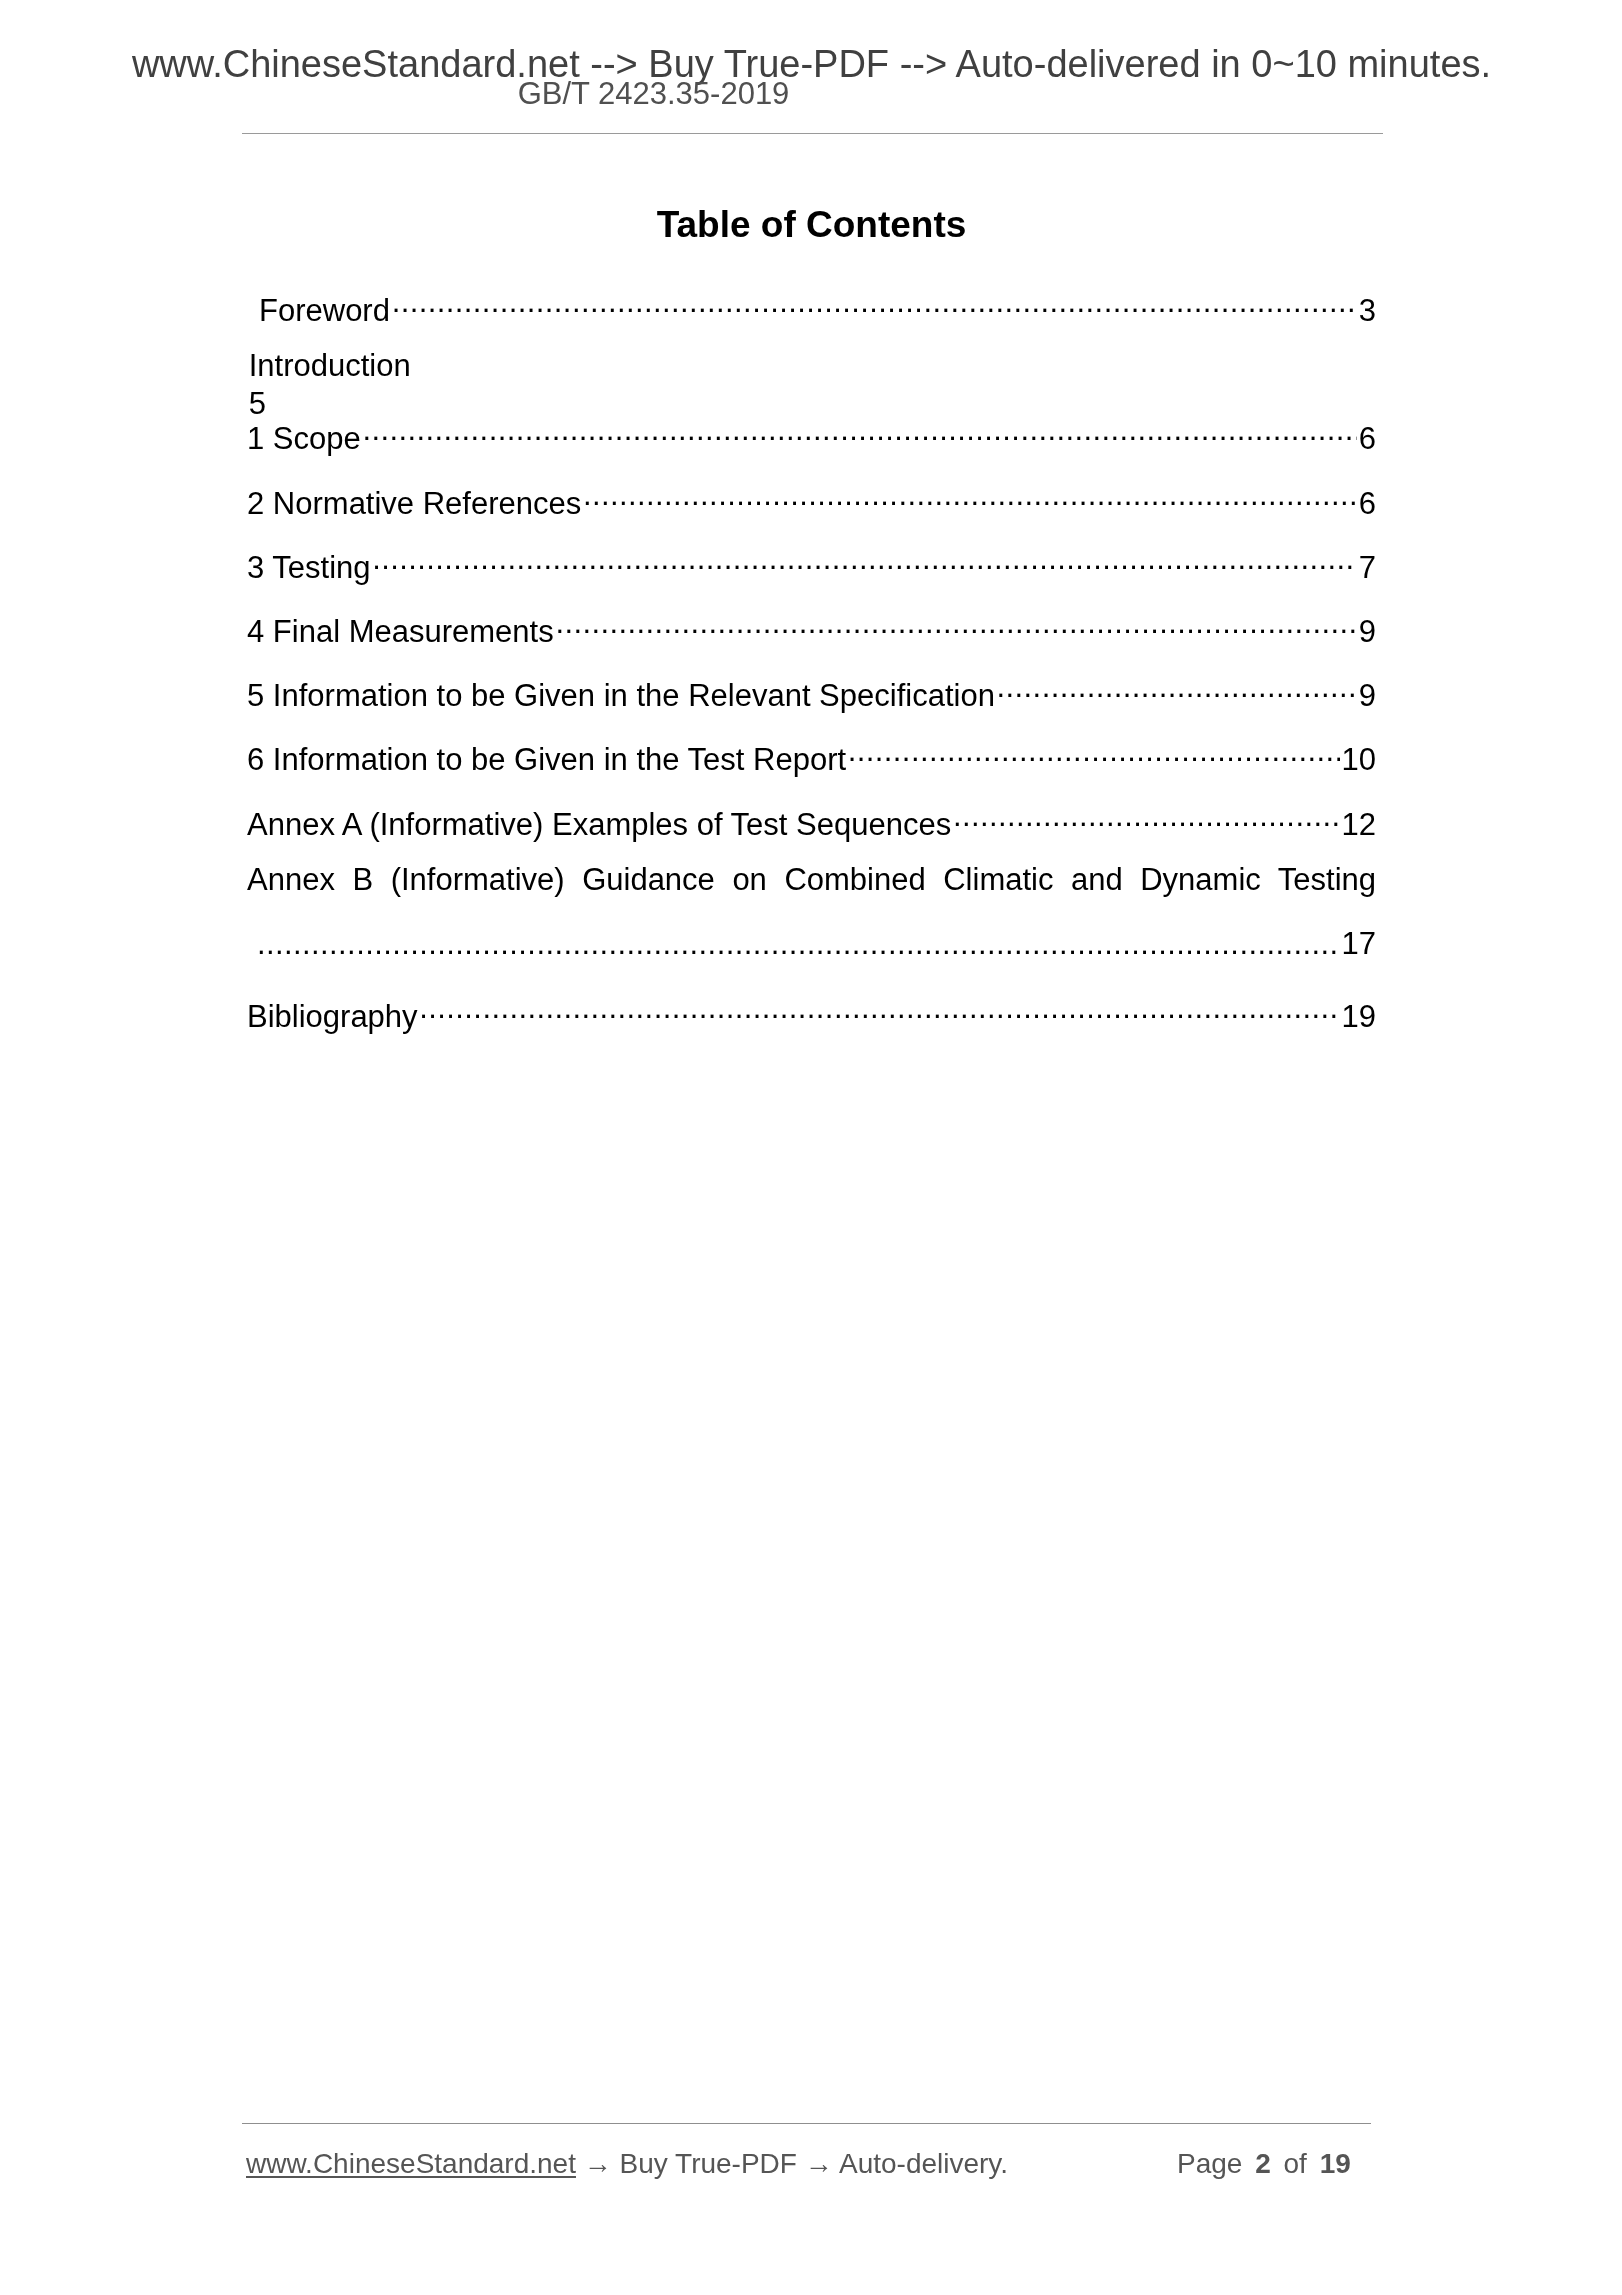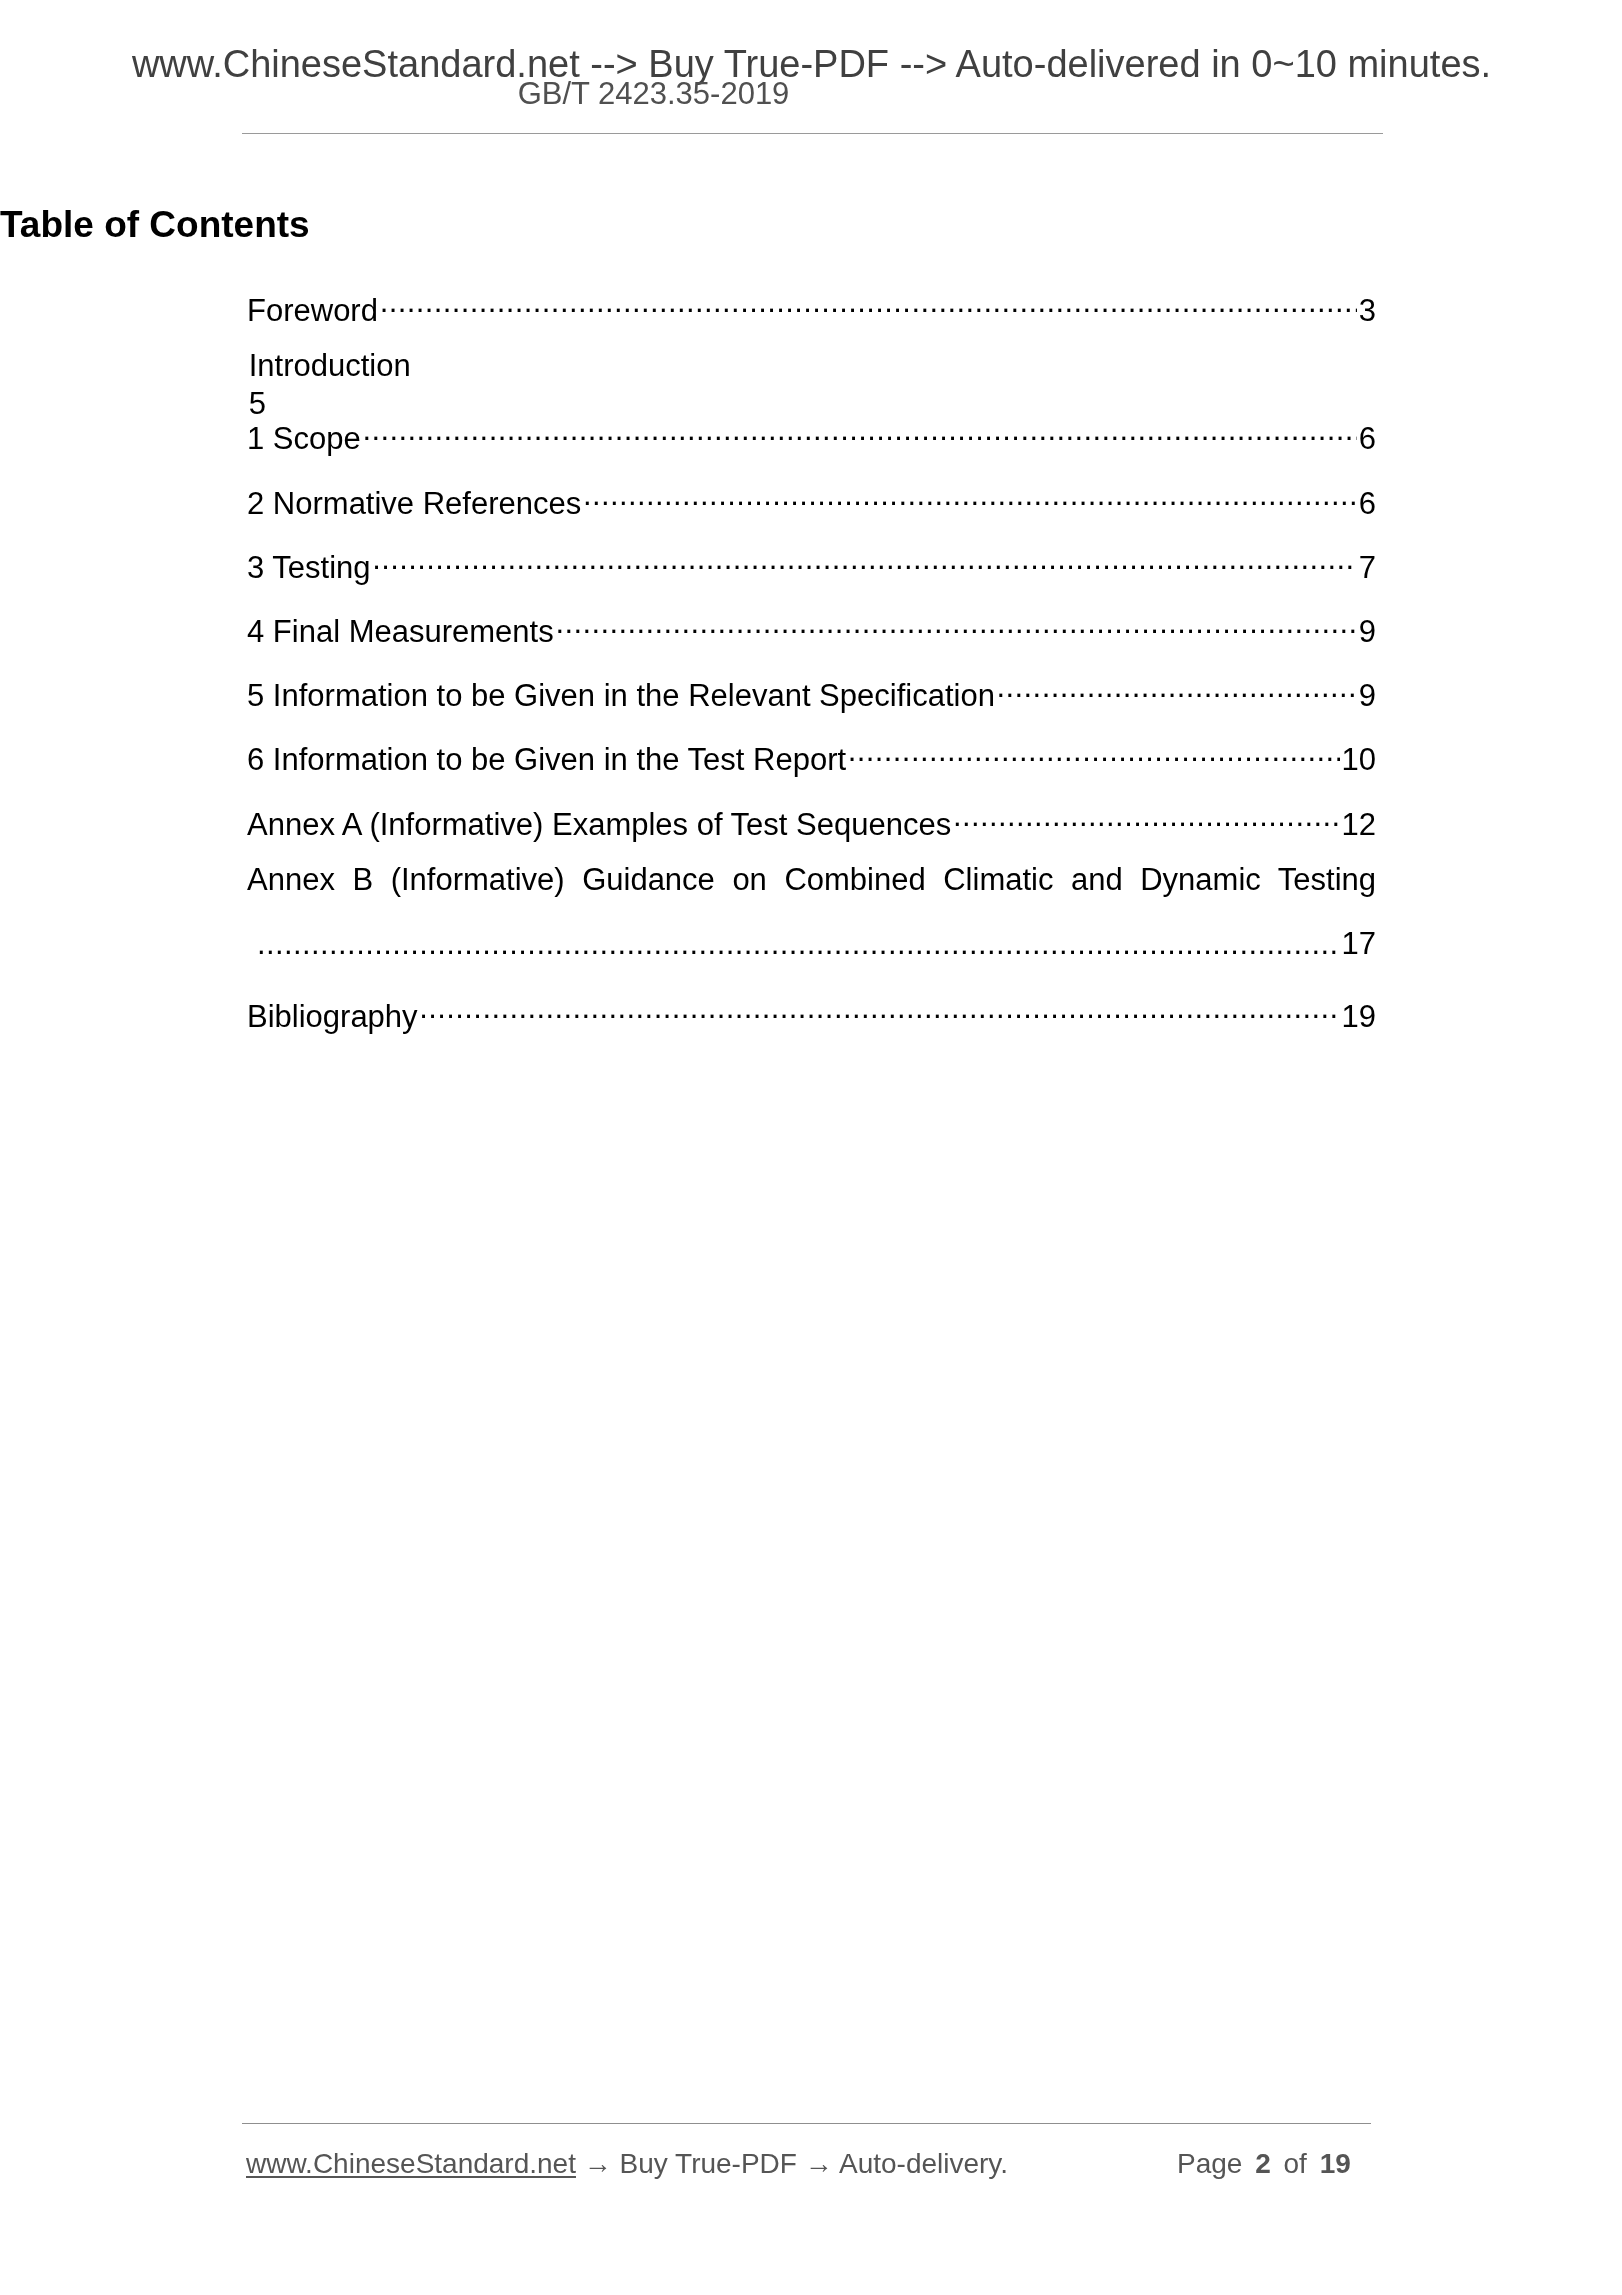--- a/index.html
+++ b/index.html
@@ -39,21 +39,21 @@
     .hdr-rule {
       left: 242px; width: 1141px;
       top: 133px; height: 0;
       border-top: 1.7px solid #9a9a9a;
     }
 
     
     .toc-title {
       left: 0; width: 1623px;
       top: 203px;
-      text-align: left;
+      text-align: center;
       font-size: 37px;
       font-weight: bold;
       line-height: 43px;
       white-space: nowrap;
     }
 
     
     .toc {
       left: 247px; width: 1129px;
       top: 283px;
@@ -124,21 +124,21 @@
 </head>
 <body>
 
 <div class="abs hdr-line1">www.ChineseStandard.net --&gt; Buy True-PDF --&gt; Auto-delivered in 0~10 minutes.</div>
 <div class="abs hdr-line2">GB/T 2423.35-2019</div>
 <div class="abs hdr-rule"></div>
 
 <div class="abs toc-title">Table of Contents</div>
 
 <div class="abs toc">
-  <div class="toc-row" style="top:0px;">
+  <div class="toc-row" style="top:0px;margin-left:12px;">
     <span class="toc-label">Foreword</span>
     <span class="toc-dots"></span>
     <span class="toc-page">3</span>
   </div>
   <div class="toc-row" style="top:64px;flex-direction:column;">
     <span class="toc-label">Introduction</span>
     <span class="toc-dots"></span>
     <span class="toc-page">5</span>
   </div>
   <div class="toc-row" style="top:128px;">

